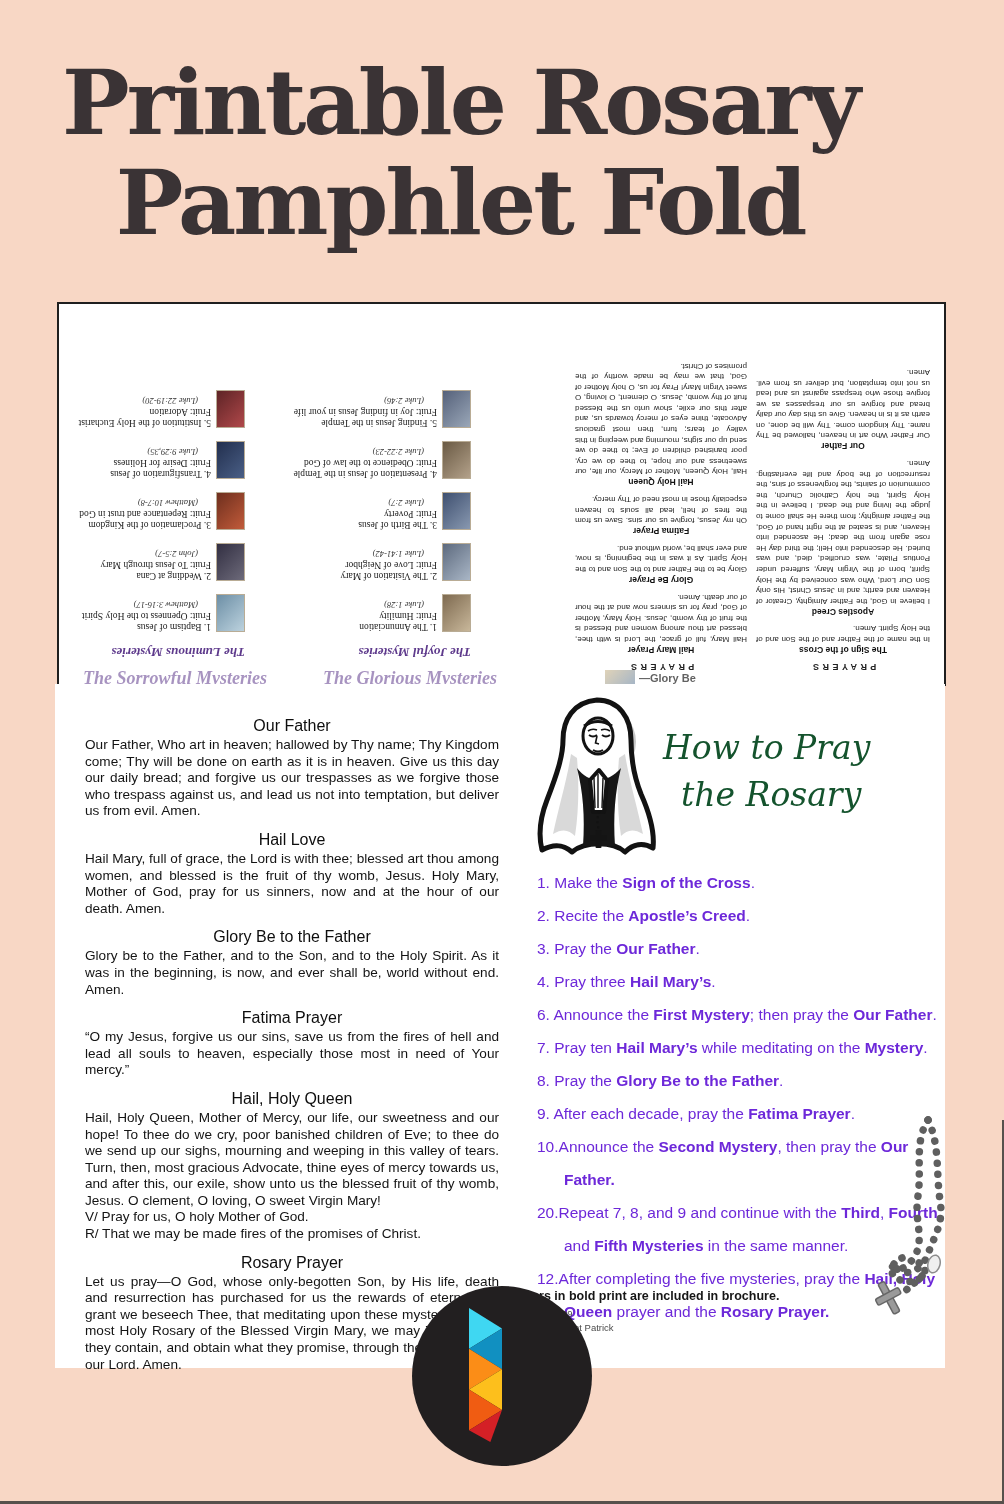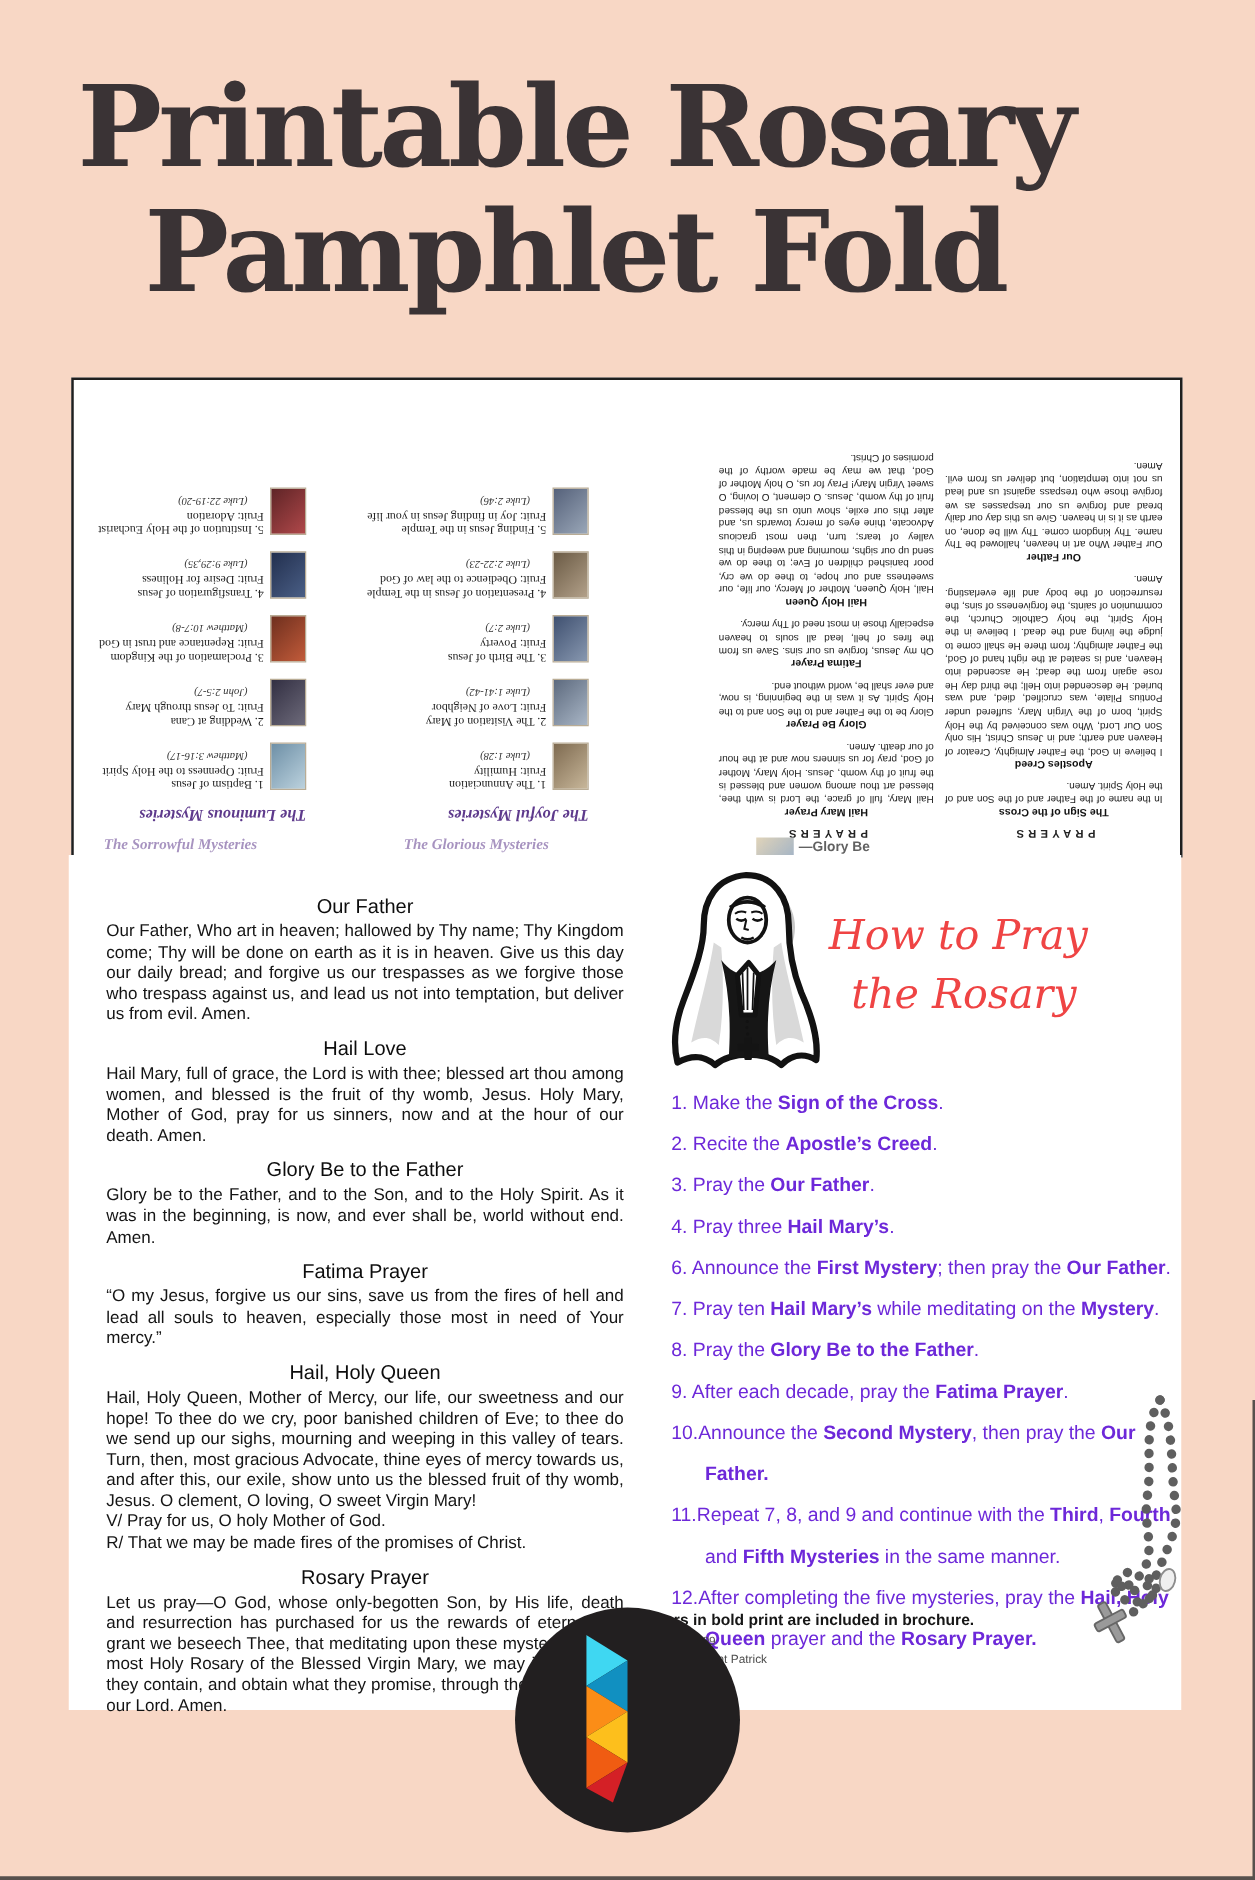--- a/index.html
+++ b/index.html
@@ -36,38 +36,38 @@
   }
   .mi{display:flex;margin:0 0 13px;}
   .mi .thumb{width:29px;height:38px;flex:0 0 auto;margin-right:5px;border:1px solid #b9ac95;box-sizing:border-box;}
   .mi .mtxt{font-family:"Liberation Serif",serif;font-size:9.5px;line-height:11px;color:#1a1a1a;}
   .mi .mtxt .ttl,.mi .mtxt .fruit{padding-left:13px;text-indent:-13px;margin:0;}
   .mi .mtxt .cite{font-style:italic;font-size:8.5px;padding-left:13px;margin:0;color:#333;}
   
   .seam{position:absolute;left:0;top:364px;width:885px;height:16px;}
   .seamh{
     position:absolute;font-family:"Liberation Serif",serif;font-style:italic;font-weight:700;
-    font-size:12px;color:rgba(94,58,140,.55);white-space:nowrap;
+    font-size:18px;color:rgba(94,58,140,.55);white-space:nowrap;
   }
   .seam-gb{position:absolute;left:546px;top:2px;display:flex;align-items:center;opacity:.8;}
   .seam-gb .gthumb{width:30px;height:15px;margin-right:4px;}
   .seam-gb .gtxt{font-size:11px;font-weight:700;color:#3a3a3a;white-space:nowrap;}
   
   .page2{
     position:absolute;left:55px;top:684px;width:890px;height:684px;
     background:#fff;
   }
   .prayercol{position:absolute;left:30px;top:22px;width:414px;}
   .psec h3{font-size:16px;font-weight:400;text-align:center;color:#0d0d0d;margin:11px 0 2px;font-family:"Liberation Sans",sans-serif;}
   .psec p{font-size:13.6px;line-height:16.6px;color:#141414;text-align:justify;margin:0;}
   .psec .vr{text-align:left;}
   .howto{position:absolute;left:478px;top:10px;width:412px;}
   .ht-head{display:flex;}
   .ht-title{
-    font-family:"DejaVu Serif",serif;font-style:italic;color:#ef4444;
+    font-family:"DejaVu Serif",serif;font-style:italic;color:#14532d;
     font-size:33px;line-height:47px;margin-top:30px;white-space:nowrap;
   }
   .steps{position:absolute;left:482px;top:182px;width:420px;list-style:none;margin:0;padding:0;}
   .steps li{
     font-size:15.5px;line-height:33px;color:#6d28d9;
     padding-left:27px;text-indent:-27px;margin:0;
   }
   .steps b{font-weight:700;}
   .note{position:absolute;left:450px;top:605px;font-size:12.5px;font-weight:700;color:#161616;white-space:nowrap;}
   .foot1{position:absolute;left:507px;top:624px;font-size:9.5px;color:#4c4c4c;}
@@ -275,21 +275,21 @@
   <ol class="steps" id="steps">
       <li><span>1.  Make the </span><b>Sign of the Cross</b><span>.</span></li>
       <li><span>2.  Recite the </span><b>Apostle’s Creed</b><span>.</span></li>
       <li><span>3.  Pray the </span><b>Our Father</b><span>.</span></li>
       <li><span>4.  Pray three </span><b>Hail Mary’s</b><span>.</span></li>
       <li><span>6.  Announce the </span><b>First Mystery</b><span>; then pray the </span><b>Our Father</b><span>.</span></li>
       <li><span>7.  Pray ten </span><b>Hail Mary’s</b><span> while meditating on the </span><b>Mystery</b><span>.</span></li>
       <li><span>8.  Pray the </span><b>Glory Be to the Father</b><span>.</span></li>
       <li><span>9.  After each decade, pray the </span><b>Fatima Prayer</b><span>.</span></li>
       <li><span>10.Announce the </span><b>Second Mystery</b><span>, then pray the </span><b>Our Father.</b></li>
-      <li><span>11.Repeat 7, 8, and 9 and continue with the </span><b>Third</b><span>, </span><b>Fourth</b><span>, and </span><b>Fifth Mysteries</b><span> in the same manner.</span></li>
+      <li><span>20.Repeat 7, 8, and 9 and continue with the </span><b>Third</b><span>, </span><b>Fourth</b><span>, and </span><b>Fifth Mysteries</b><span> in the same manner.</span></li>
       <li><span>12.After completing the five mysteries, pray the </span><b>Hail, Holy Queen</b><span> prayer and the </span><b>Rosary Prayer.</b></li>
     </ol>
 
   <svg class="beads" width="100" height="210" viewBox="0 0 100 210">
     <g fill="none" stroke="#5f5f5f" stroke-width="7.5" stroke-linecap="round">
       <path d="M70,8 C56,30 64,56 60,84 C56,108 66,124 58,142 C50,156 40,162 32,152" stroke-dasharray="0.1,11"></path>
       <path d="M70,8 C82,32 78,62 82,88 C86,112 76,124 70,142 C64,158 50,166 38,156" stroke-dasharray="0.1,11"></path>
       <path d="M44,146 C34,150 30,160 38,166 C48,172 62,170 66,162 C70,154 60,148 52,150" stroke-dasharray="0.1,10"></path>
       <path d="M64,164 C56,172 50,176 44,182" stroke-dasharray="0.1,10"></path>
     </g>

